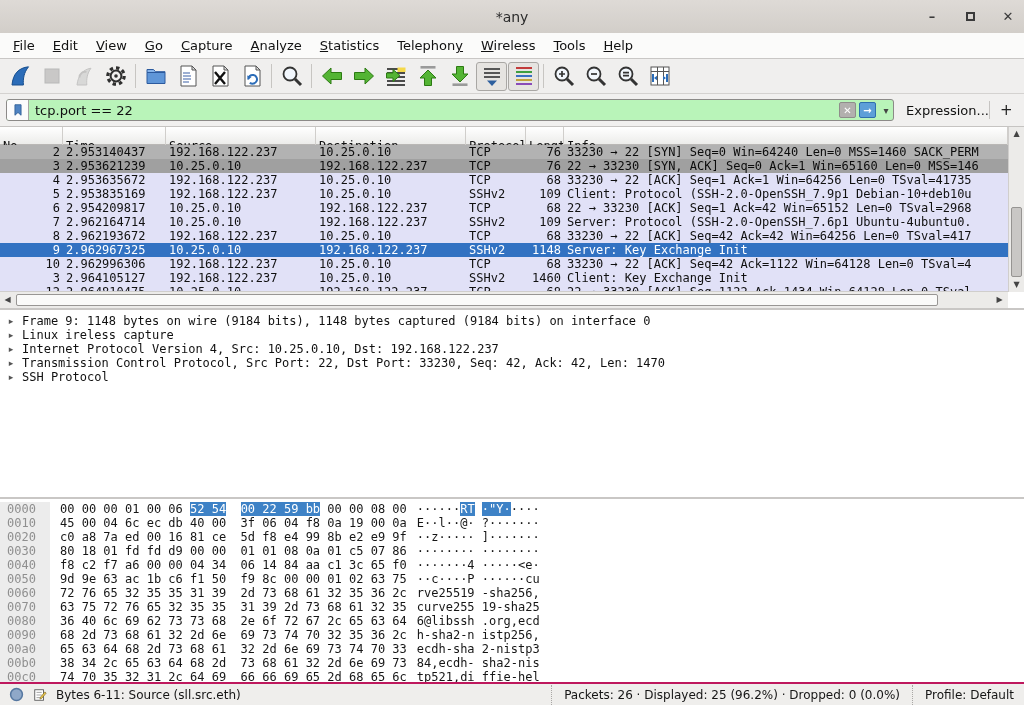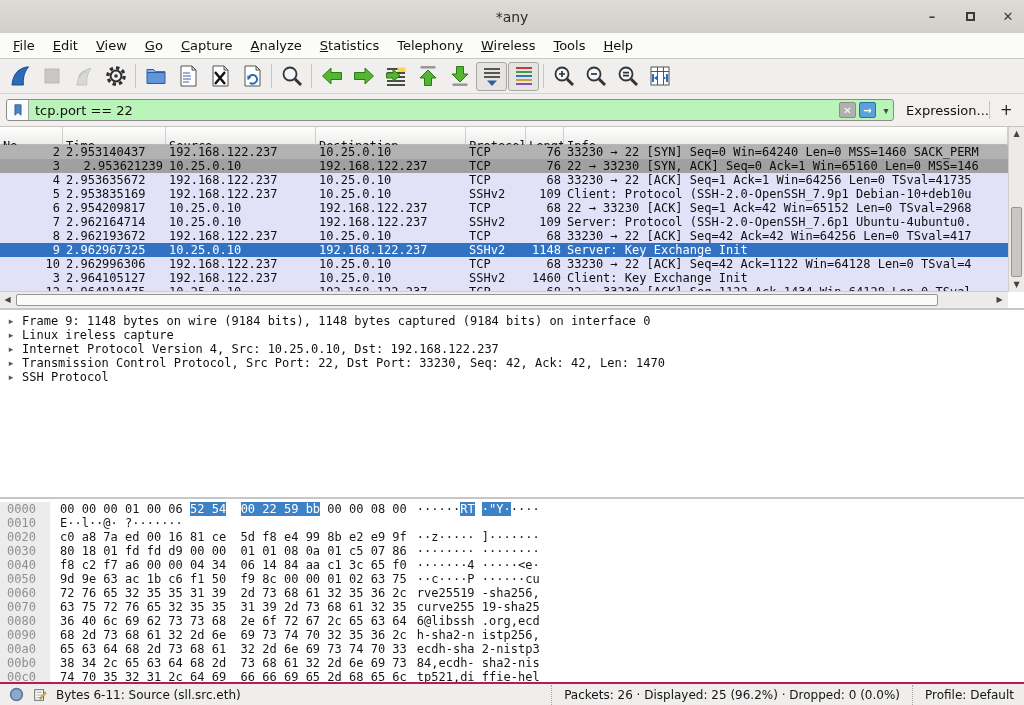--- a/index.html
+++ b/index.html
@@ -293,21 +293,21 @@
         <span class="pcell" style="width: 63px; text-align: right;">2</span>
         <span class="pcell" style="width: 103px; text-align: left;">2.953140437</span>
         <span class="pcell" style="width: 150px; text-align: left;">192.168.122.237</span>
         <span class="pcell" style="width: 150px; text-align: left;">10.25.0.10</span>
         <span class="pcell" style="width: 60px; text-align: left;">TCP</span>
         <span class="pcell" style="width: 38px; text-align: right;">76</span>
         <span class="pcell" style="width: 444px; text-align: left;">33230 → 22 [SYN] Seq=0 Win=64240 Len=0 MSS=1460 SACK_PERM</span>
       </div>
       <div class="prow gray2">
         <span class="pcell" style="width: 63px; text-align: right;">3</span>
-        <span class="pcell" style="width: 103px; text-align: right;">2.953621239</span>
+        <span class="pcell" style="width: 103px; text-align: left;">2.953621239</span>
         <span class="pcell" style="width: 150px; text-align: left;">10.25.0.10</span>
         <span class="pcell" style="width: 150px; text-align: left;">192.168.122.237</span>
         <span class="pcell" style="width: 60px; text-align: left;">TCP</span>
         <span class="pcell" style="width: 38px; text-align: right;">76</span>
         <span class="pcell" style="width: 444px; text-align: left;">22 → 33230 [SYN, ACK] Seq=0 Ack=1 Win=65160 Len=0 MSS=146</span>
       </div>
       <div class="prow lav">
         <span class="pcell" style="width: 63px; text-align: right;">4</span>
         <span class="pcell" style="width: 103px; text-align: left;">2.953635672</span>
         <span class="pcell" style="width: 150px; text-align: left;">192.168.122.237</span>
@@ -420,21 +420,21 @@
         <span class="dtext">Transmission Control Protocol, Src Port: 22, Dst Port: 33230, Seq: 42, Ack: 42, Len: 1470</span>
       </div>
       <div class="drow">
         <span class="tri">▸</span>
         <span class="dtext">SSH Protocol</span>
       </div>
     </div>
 
   <div class="hexpane">
       <div class="hexrow"><span class="off">0000</span><span class="hexbytes"><span>00 00 00 01 00 06 </span><span class="hl">52 54</span><span>  </span><span class="hl">00 22 59 bb</span><span> 00 00 08 00</span></span><span class="asc"><span>······</span><span class="hl">RT</span><span> </span><span class="hl">·"Y·</span><span>····</span></span></div>
-      <div class="hexrow"><span class="off">0010</span><span class="asc"><span>E··l··@· ?·······</span></span></div>
+      <div class="hexrow"><span class="off">0010</span><span class="hexbytes"><span>45 00 04 6c ec db 40 00  3f 06 04 f8 0a 19 00 0a</span></span><span class="asc"><span>E··l··@· ?·······</span></span></div>
       <div class="hexrow"><span class="off">0020</span><span class="hexbytes"><span>c0 a8 7a ed 00 16 81 ce  5d f8 e4 99 8b e2 e9 9f</span></span><span class="asc"><span>··z····· ]·······</span></span></div>
       <div class="hexrow"><span class="off">0030</span><span class="hexbytes"><span>80 18 01 fd fd d9 00 00  01 01 08 0a 01 c5 07 86</span></span><span class="asc"><span>········ ········</span></span></div>
       <div class="hexrow"><span class="off">0040</span><span class="hexbytes"><span>f8 c2 f7 a6 00 00 04 34  06 14 84 aa c1 3c 65 f0</span></span><span class="asc"><span>·······4 ·····&lt;e·</span></span></div>
       <div class="hexrow"><span class="off">0050</span><span class="hexbytes"><span>9d 9e 63 ac 1b c6 f1 50  f9 8c 00 00 01 02 63 75</span></span><span class="asc"><span>··c····P ······cu</span></span></div>
       <div class="hexrow"><span class="off">0060</span><span class="hexbytes"><span>72 76 65 32 35 35 31 39  2d 73 68 61 32 35 36 2c</span></span><span class="asc"><span>rve25519 -sha256,</span></span></div>
       <div class="hexrow"><span class="off">0070</span><span class="hexbytes"><span>63 75 72 76 65 32 35 35  31 39 2d 73 68 61 32 35</span></span><span class="asc"><span>curve255 19-sha25</span></span></div>
       <div class="hexrow"><span class="off">0080</span><span class="hexbytes"><span>36 40 6c 69 62 73 73 68  2e 6f 72 67 2c 65 63 64</span></span><span class="asc"><span>6@libssh .org,ecd</span></span></div>
       <div class="hexrow"><span class="off">0090</span><span class="hexbytes"><span>68 2d 73 68 61 32 2d 6e  69 73 74 70 32 35 36 2c</span></span><span class="asc"><span>h-sha2-n istp256,</span></span></div>
       <div class="hexrow"><span class="off">00a0</span><span class="hexbytes"><span>65 63 64 68 2d 73 68 61  32 2d 6e 69 73 74 70 33</span></span><span class="asc"><span>ecdh-sha 2-nistp3</span></span></div>
       <div class="hexrow"><span class="off">00b0</span><span class="hexbytes"><span>38 34 2c 65 63 64 68 2d  73 68 61 32 2d 6e 69 73</span></span><span class="asc"><span>84,ecdh- sha2-nis</span></span></div>

